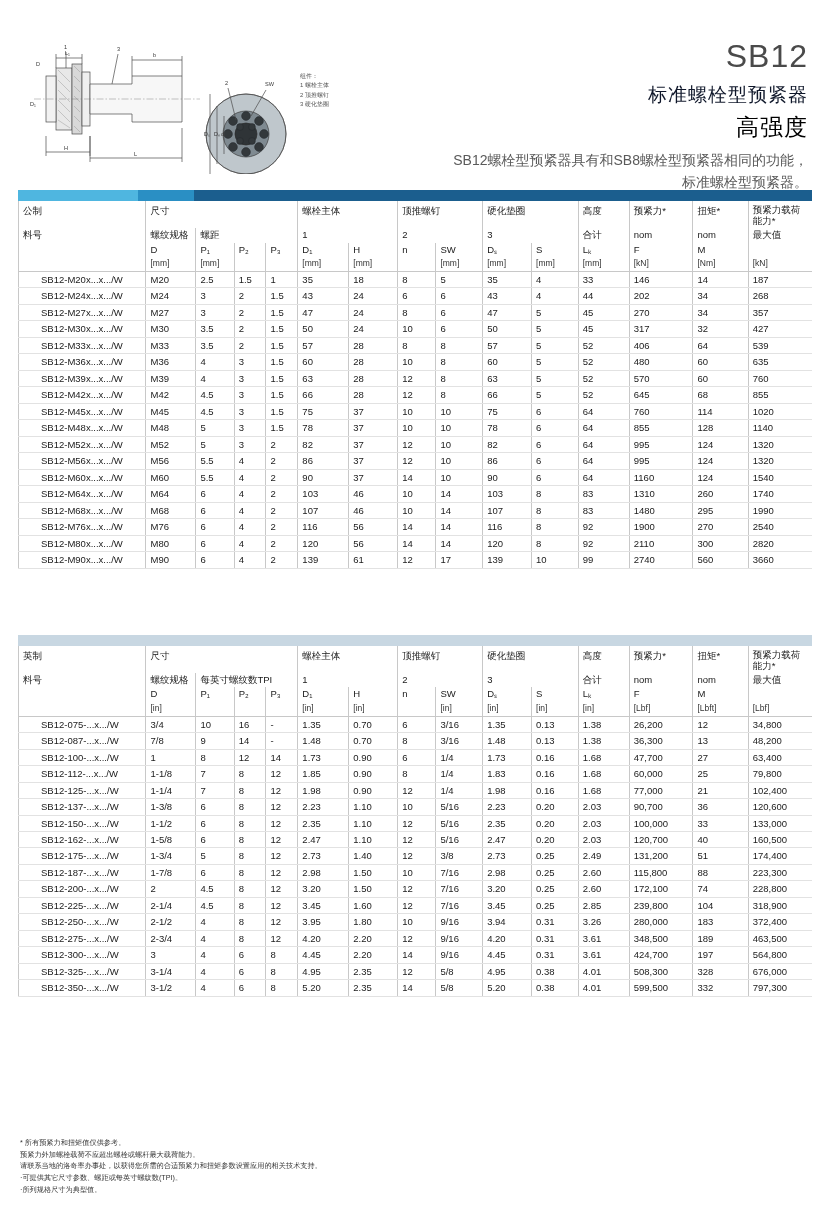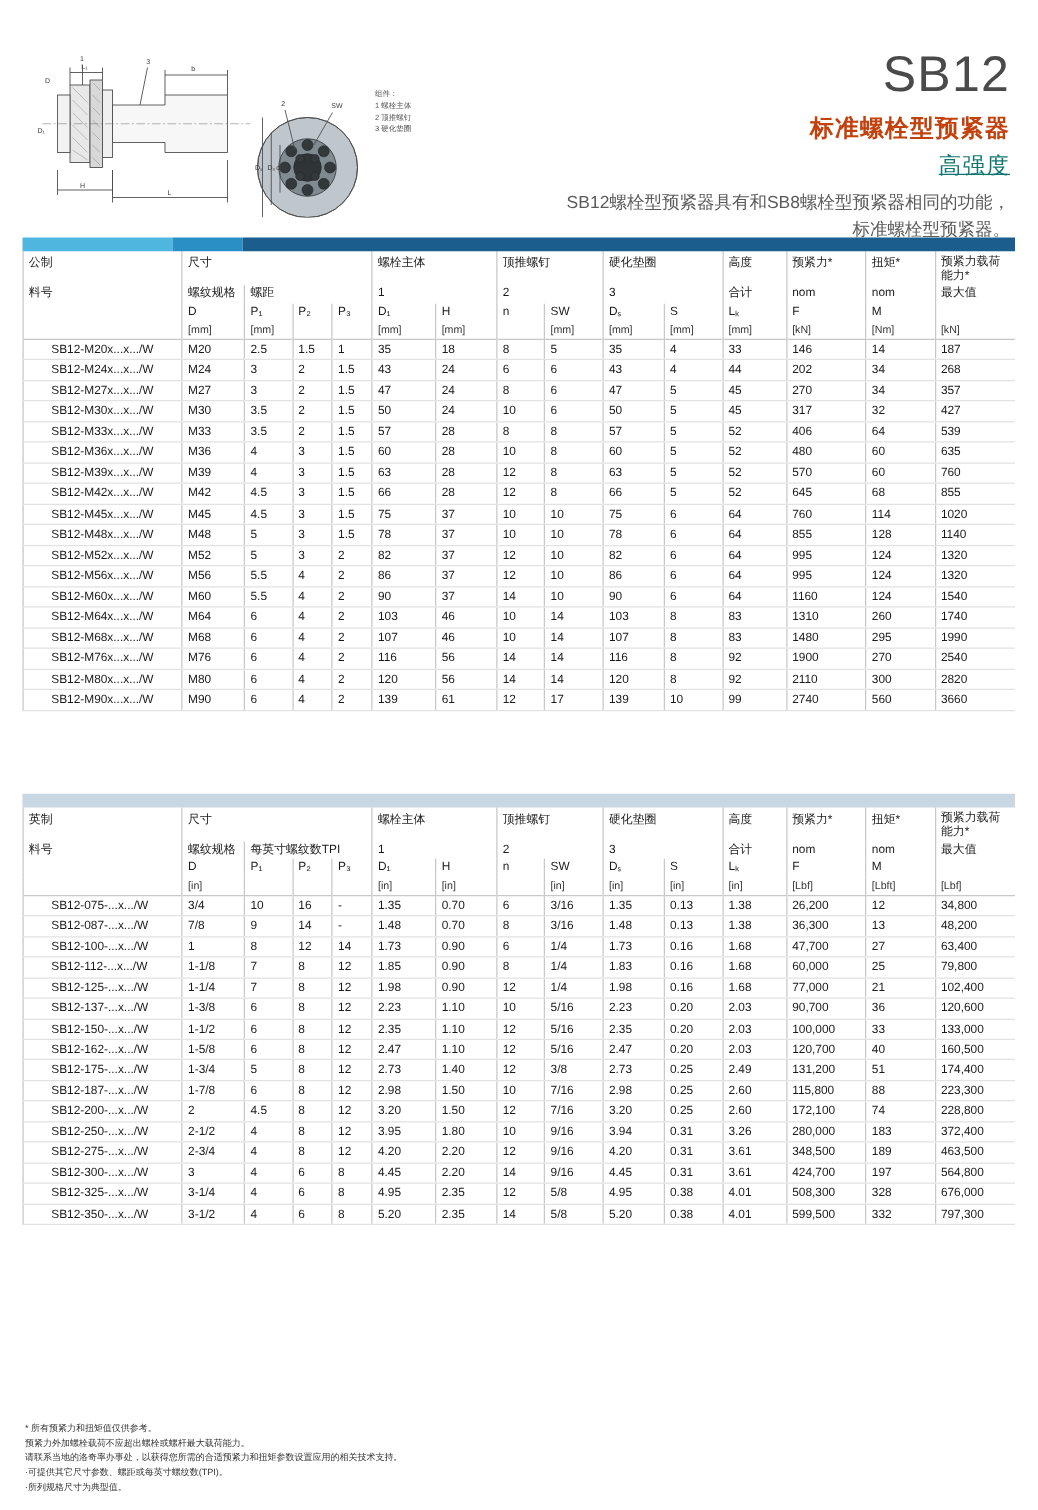--- a/index.html
+++ b/index.html
@@ -16,28 +16,28 @@
   .header {
     position:relative;
     height:190px;
     padding: 18px 20px 0 20px;
   }
   .title-block {
     position:absolute; right:22px; top:40px;
     text-align:right;
   }
   .title-main {
-    font-size:40px; font-weight:400; color:#4a4a4a; letter-spacing:1px;
+    font-size:32px; font-weight:400; color:#4a4a4a; letter-spacing:1px;
     line-height:1.0;
   }
   .title-sub1 {
-    font-size:19px; color:#c2410c; margin-top:10px; letter-spacing:1px;font-weight:bold;
+    font-size:19px; color:#0f172a; margin-top:10px; letter-spacing:1px;
   }
   .title-sub2 {
-    font-size:18px; color:#0f766e; margin-top:4px; letter-spacing:1px;text-decoration:underline;
+    font-size:23px; color:#000000; margin-top:4px; letter-spacing:1px;
   }
   .title-desc {
     font-size:14px; color:#5a5a5a; margin-top:6px; line-height:1.6;
   }
   
   .drawing {
     position:absolute; left:14px; top:24px; width:420px; height:150px;
   }
   .legend {
     position:absolute; left:300px; top:72px; font-size:6px; color:#555; line-height:1.55;
@@ -845,20 +845,37 @@
           <td>12</td>
           <td>7/16</td>
           <td>3.20</td>
           <td>0.25</td>
           <td>2.60</td>
           <td>172,100</td>
           <td>74</td>
           <td>228,800</td>
         </tr>
         <tr class="rowline">
+          <td>SB12-225-...x.../W</td>
+          <td>2-1/4</td>
+          <td>4.5</td>
+          <td>8</td>
+          <td>12</td>
+          <td>3.45</td>
+          <td>1.60</td>
+          <td>12</td>
+          <td>7/16</td>
+          <td>3.45</td>
+          <td>0.25</td>
+          <td>2.85</td>
+          <td>239,800</td>
+          <td>104</td>
+          <td>318,900</td>
+        </tr>
+        <tr class="rowline">
           <td>SB12-250-...x.../W</td>
           <td>2-1/2</td>
           <td>4</td>
           <td>8</td>
           <td>12</td>
           <td>3.95</td>
           <td>1.80</td>
           <td>10</td>
           <td>9/16</td>
           <td>3.94</td>

